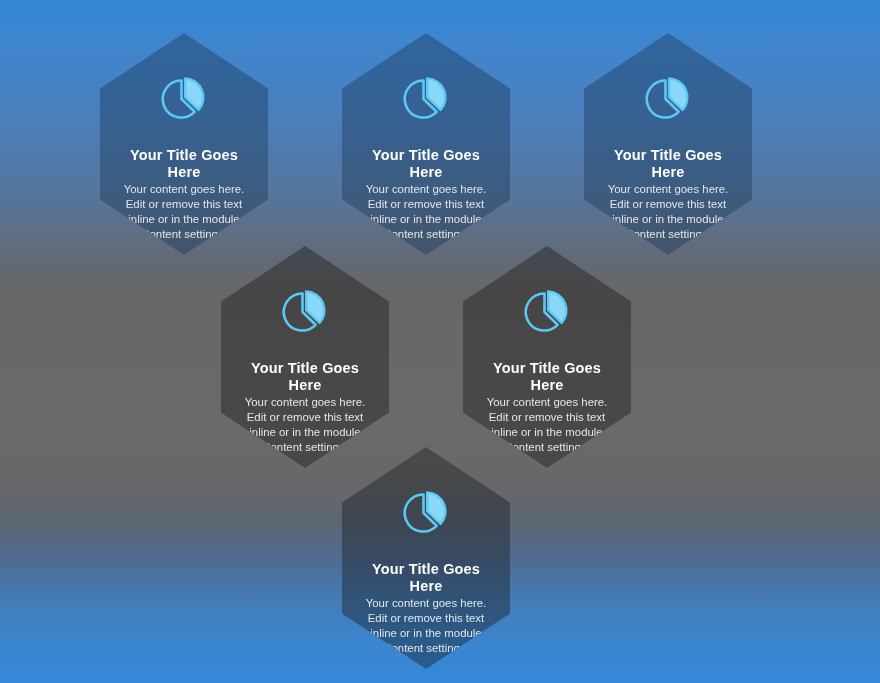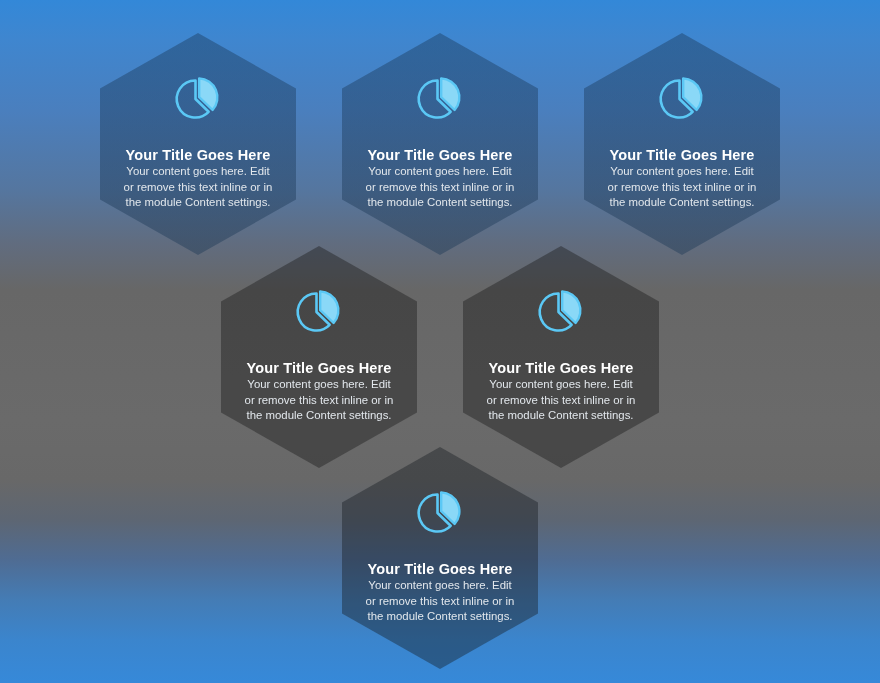--- a/index.html
+++ b/index.html
@@ -38,21 +38,21 @@
         #5d6673 520px,
         #4f6c93 560px,
         #447cb5 600px,
         #3b85cd 640px,
         #3689d9 683px);
   }
 
   
   .hex {
     position: absolute;
-    width: 196px;
+    width: 168px;
     height: 222px;
     -webkit-clip-path: polygon(50% 0%, 100% 25%, 100% 75%, 50% 100%, 0% 75%, 0% 25%);
     clip-path: polygon(50% 0%, 100% 25%, 100% 75%, 50% 100%, 0% 75%, 0% 25%);
     box-sizing: border-box;
     padding: 0 22px;
     display: flex;
     flex-direction: column;
     align-items: center;
     justify-content: flex-start;
     text-align: center;

